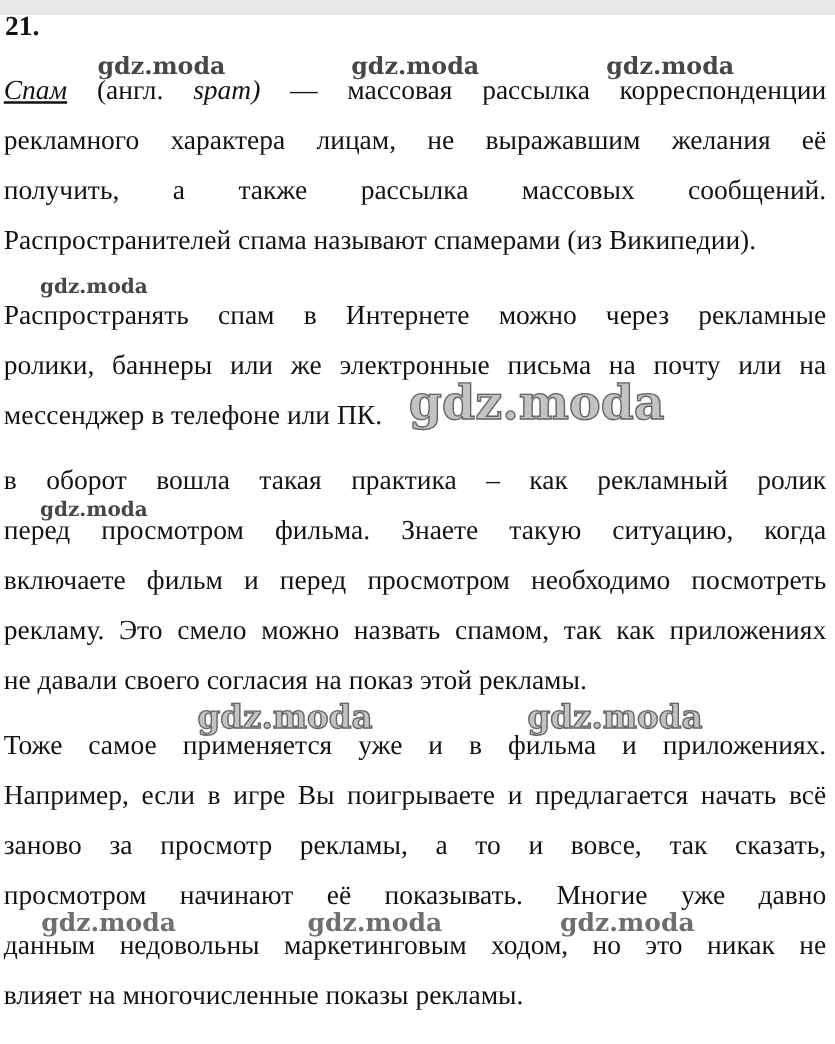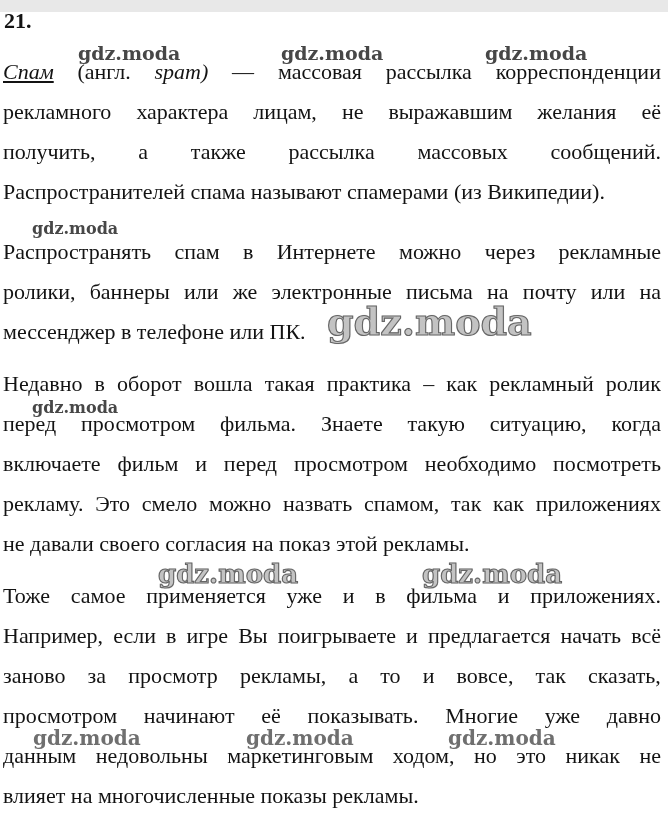--- a/index.html
+++ b/index.html
@@ -114,21 +114,20 @@
           <span>письма</span>
           <span>на</span>
           <span>почту</span>
           <span>или</span>
           <span>на</span>
         </div>
         <div class="line"><span>мессенджер</span> <span>в</span> <span>телефоне</span> <span>или</span> <span>ПК.</span></div>
       </div>
       <div class="para" style="margin-top: 12px;">
         <div class="line just">
-          <span>Недавно</span>
           <span>в</span>
           <span>оборот</span>
           <span>вошла</span>
           <span>такая</span>
           <span>практика</span>
           <span>–</span>
           <span>как</span>
           <span>рекламный</span>
           <span>ролик</span>
         </div>

